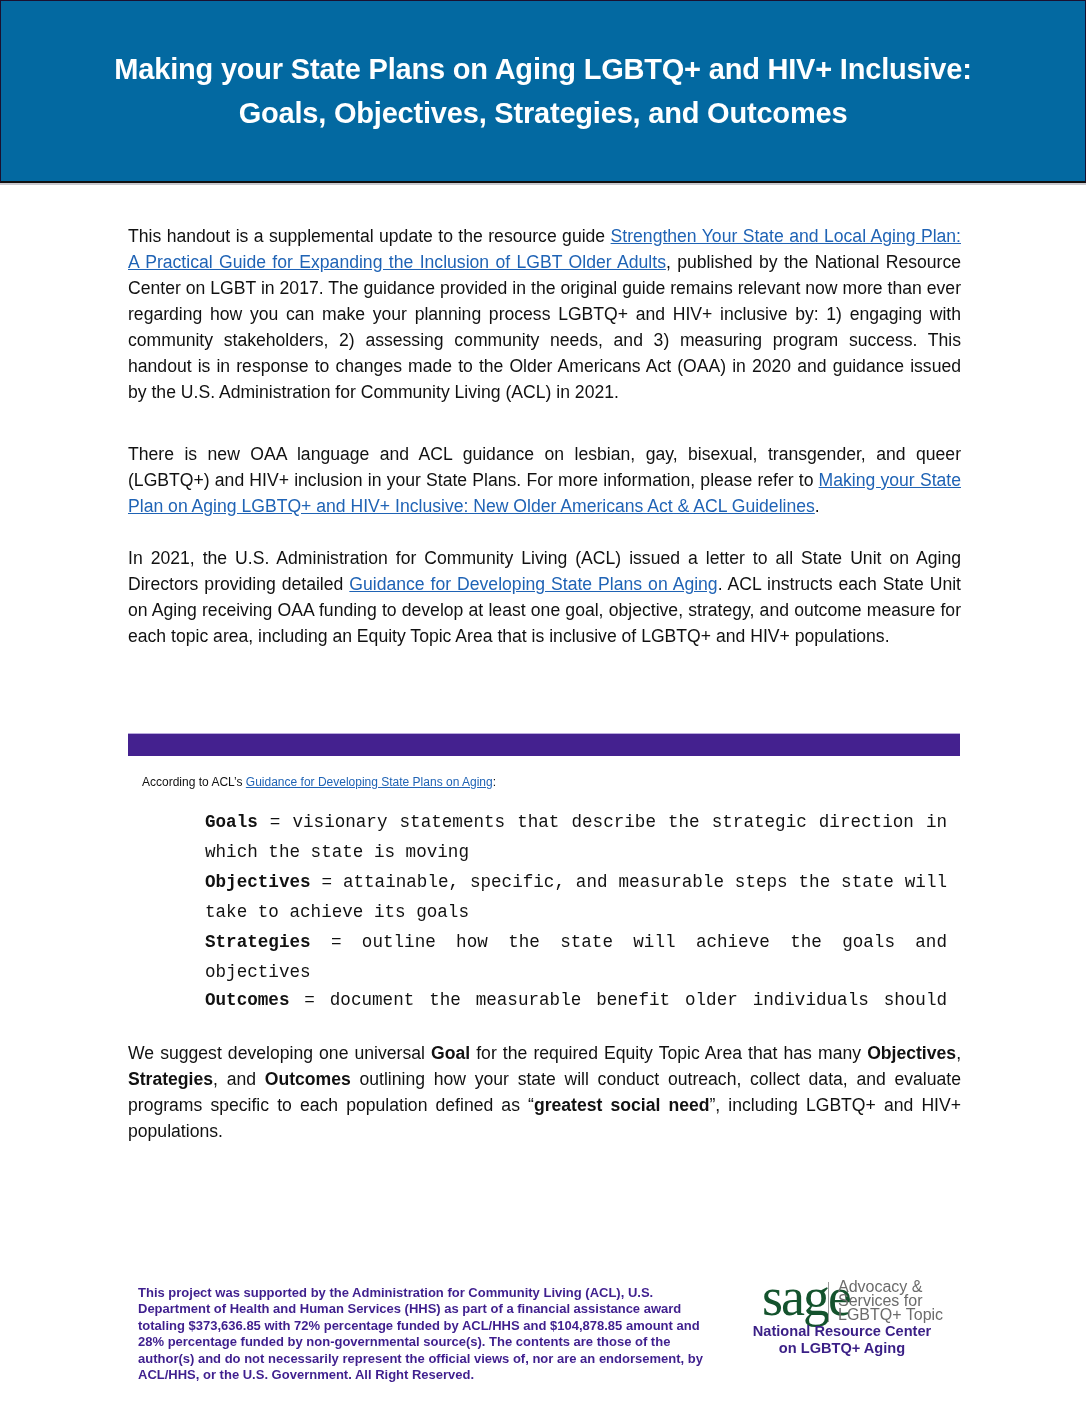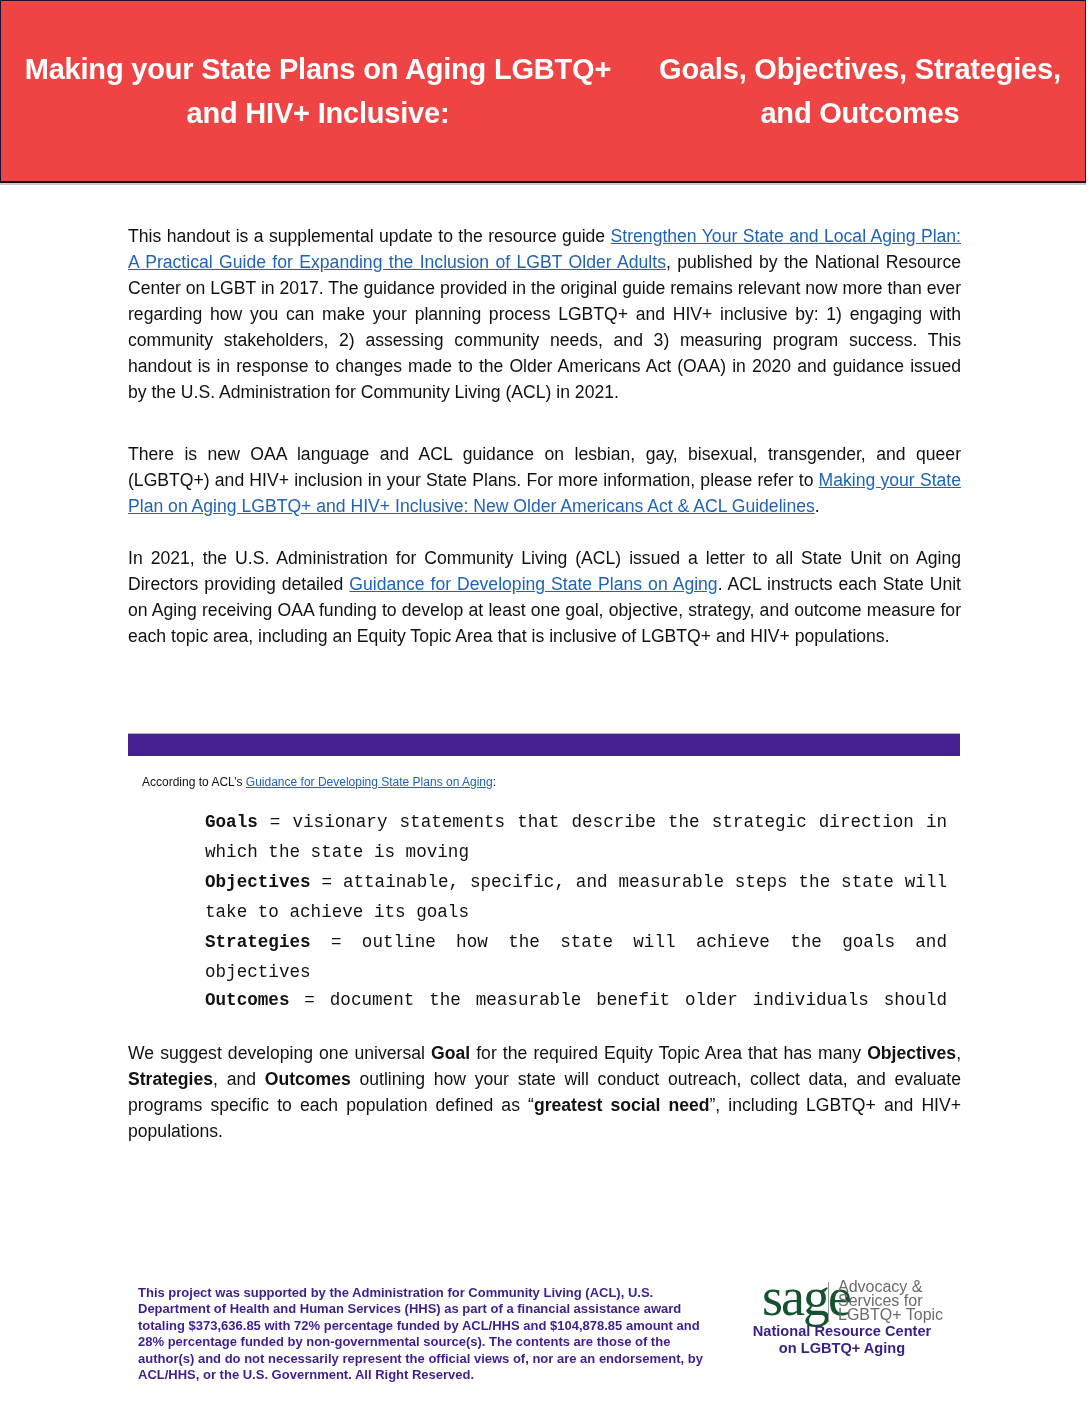--- a/index.html
+++ b/index.html
@@ -1,21 +1,21 @@
 <!DOCTYPE html>
 <html><head>
   <meta charset="utf-8">
   <style>
     html, body { margin: 0; padding: 0; background: #ffffff; }
     body { width: 1088px; height: 1408px; position: relative; overflow: hidden;
            font-family: "Liberation Sans", sans-serif; color: #111111; }
 
     .header { position: absolute; left: 0; top: 0; width: 1084px; height: 180px;
-              background: #ef4444; border: 1px solid #1a1030; border-bottom: 2px solid #111;
-              box-shadow: 0 2px 0 #c9c9cf; display: flex; flex-direction: row;
+              background: #0369a1; border: 1px solid #1a1030; border-bottom: 2px solid #111;
+              box-shadow: 0 2px 0 #c9c9cf; display: flex; flex-direction: column;
               align-items: center; justify-content: center; }
     .header .title { color: #ffffff; font-weight: bold; font-size: 29px; line-height: 44px;
                      text-align: center; letter-spacing: -0.2px; }
 
     .body-text { position: absolute; left: 128px; width: 833px; font-size: 17.6px;
                  line-height: 26px; text-align: justify; }
     .p1 { top: 207px; margin-top: 16px; }
     .p2 { top: 441px; }
     .p3 { top: 545px; }
     .p4 { top: 1040px; }

